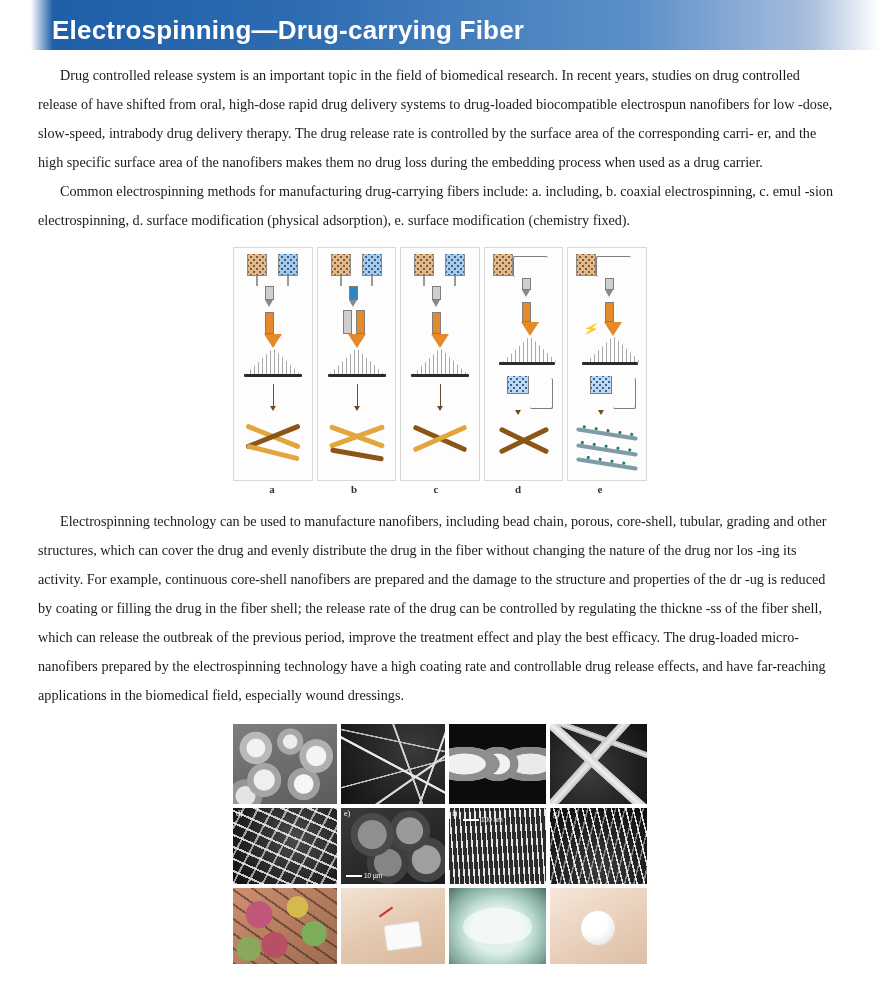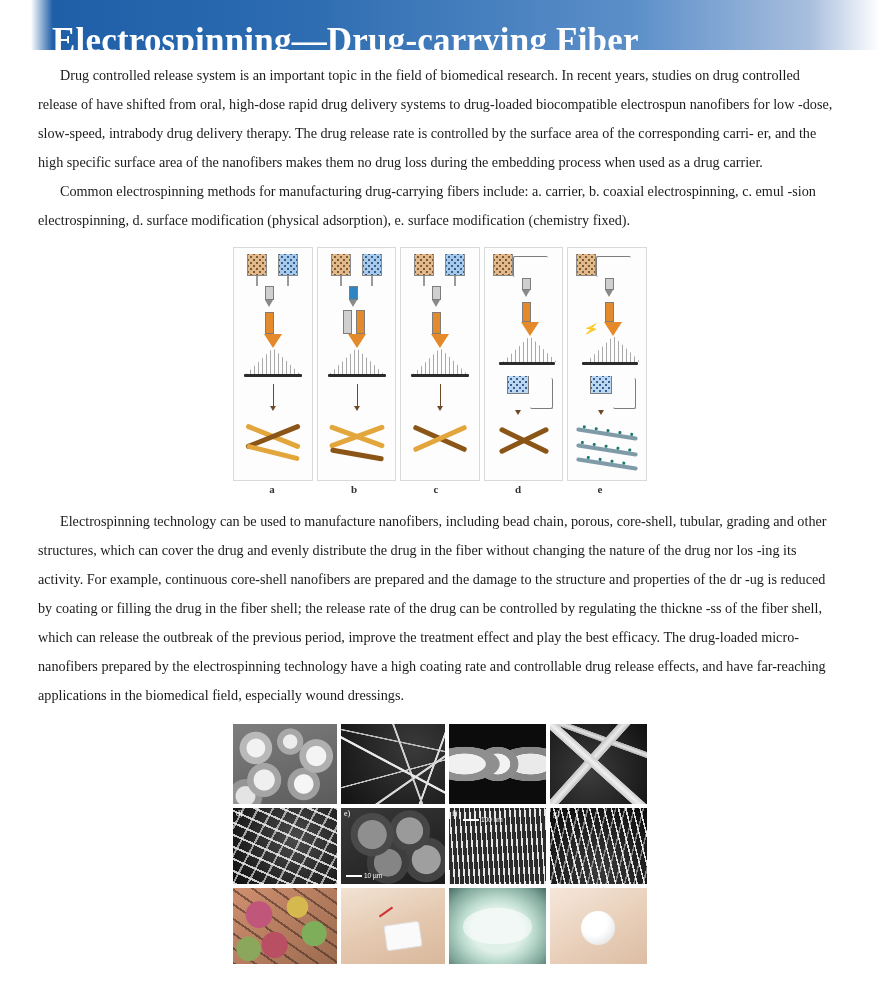--- a/index.html
+++ b/index.html
@@ -20,24 +20,24 @@
   .header-band {
     position: absolute;
     left: 0; top: 0;
     width: 880px;
     height: 50px;
     background: linear-gradient(90deg, #ffffff 0%, #ffffff 3.5%, #1f5fa8 6%, #2c6bb0 33%, #5b8fc9 72%, #a8bedd 92%, #ffffff 100%);
   }
   .header-title {
     position: absolute;
     left: 52px;
-    top: 21px;
-    font-family: Liberation Serif, serif;
+    top: 15px;
+    font-family: Liberation Sans, sans-serif;
     font-weight: bold;
-    font-size: 35px;
+    font-size: 26px;
     color: #ffffff;
     letter-spacing: 0.2px;
     white-space: nowrap;
   }
 
   
   .content {
     position: absolute;
     left: 0; top: 50px;
     width: 880px;
@@ -367,21 +367,21 @@
 <body>
 
 <div class="header-band">
   <div class="header-title">Electrospinning—Drug-carrying Fiber</div>
 </div>
 
 <div class="content">
 
   <p class="para first"><span class="indent"></span><span>Drug controlled release system is an important topic in the field of biomedical research. In recent years, studies on drug controlled release of have shifted from oral, high-dose rapid drug delivery systems to drug-loaded biocompatible electrospun nanofibers for low -dose, slow-speed, intrabody drug delivery therapy. The drug release rate is controlled by the surface area of the corresponding carri- er, and the high specific surface area of the nanofibers makes them no drug loss during the embedding process when used as a drug carrier.</span></p>
 
-  <p class="para"><span class="indent"></span><span>Common electrospinning methods for manufacturing drug-carrying fibers include: a. carrier, b. coaxial electrospinning, c. emul -sion electrospinning, d. surface modification (physical adsorption), e. surface modification (chemistry fixed).</span></p>
+  <p class="para"><span class="indent"></span><span>Common electrospinning methods for manufacturing drug-carrying fibers include: a. including, b. coaxial electrospinning, c. emul -sion electrospinning, d. surface modification (physical adsorption), e. surface modification (chemistry fixed).</span></p>
 
   <div class="fig1">
 
     <div class="fig1-panel">
       <div class="beaker brown" style="left:13px; top:6px;">
           <div class="dots"></div>
         </div>
       <div class="beaker blue" style="left:44px; top:6px;">
           <div class="dots bl"></div>
         </div>

